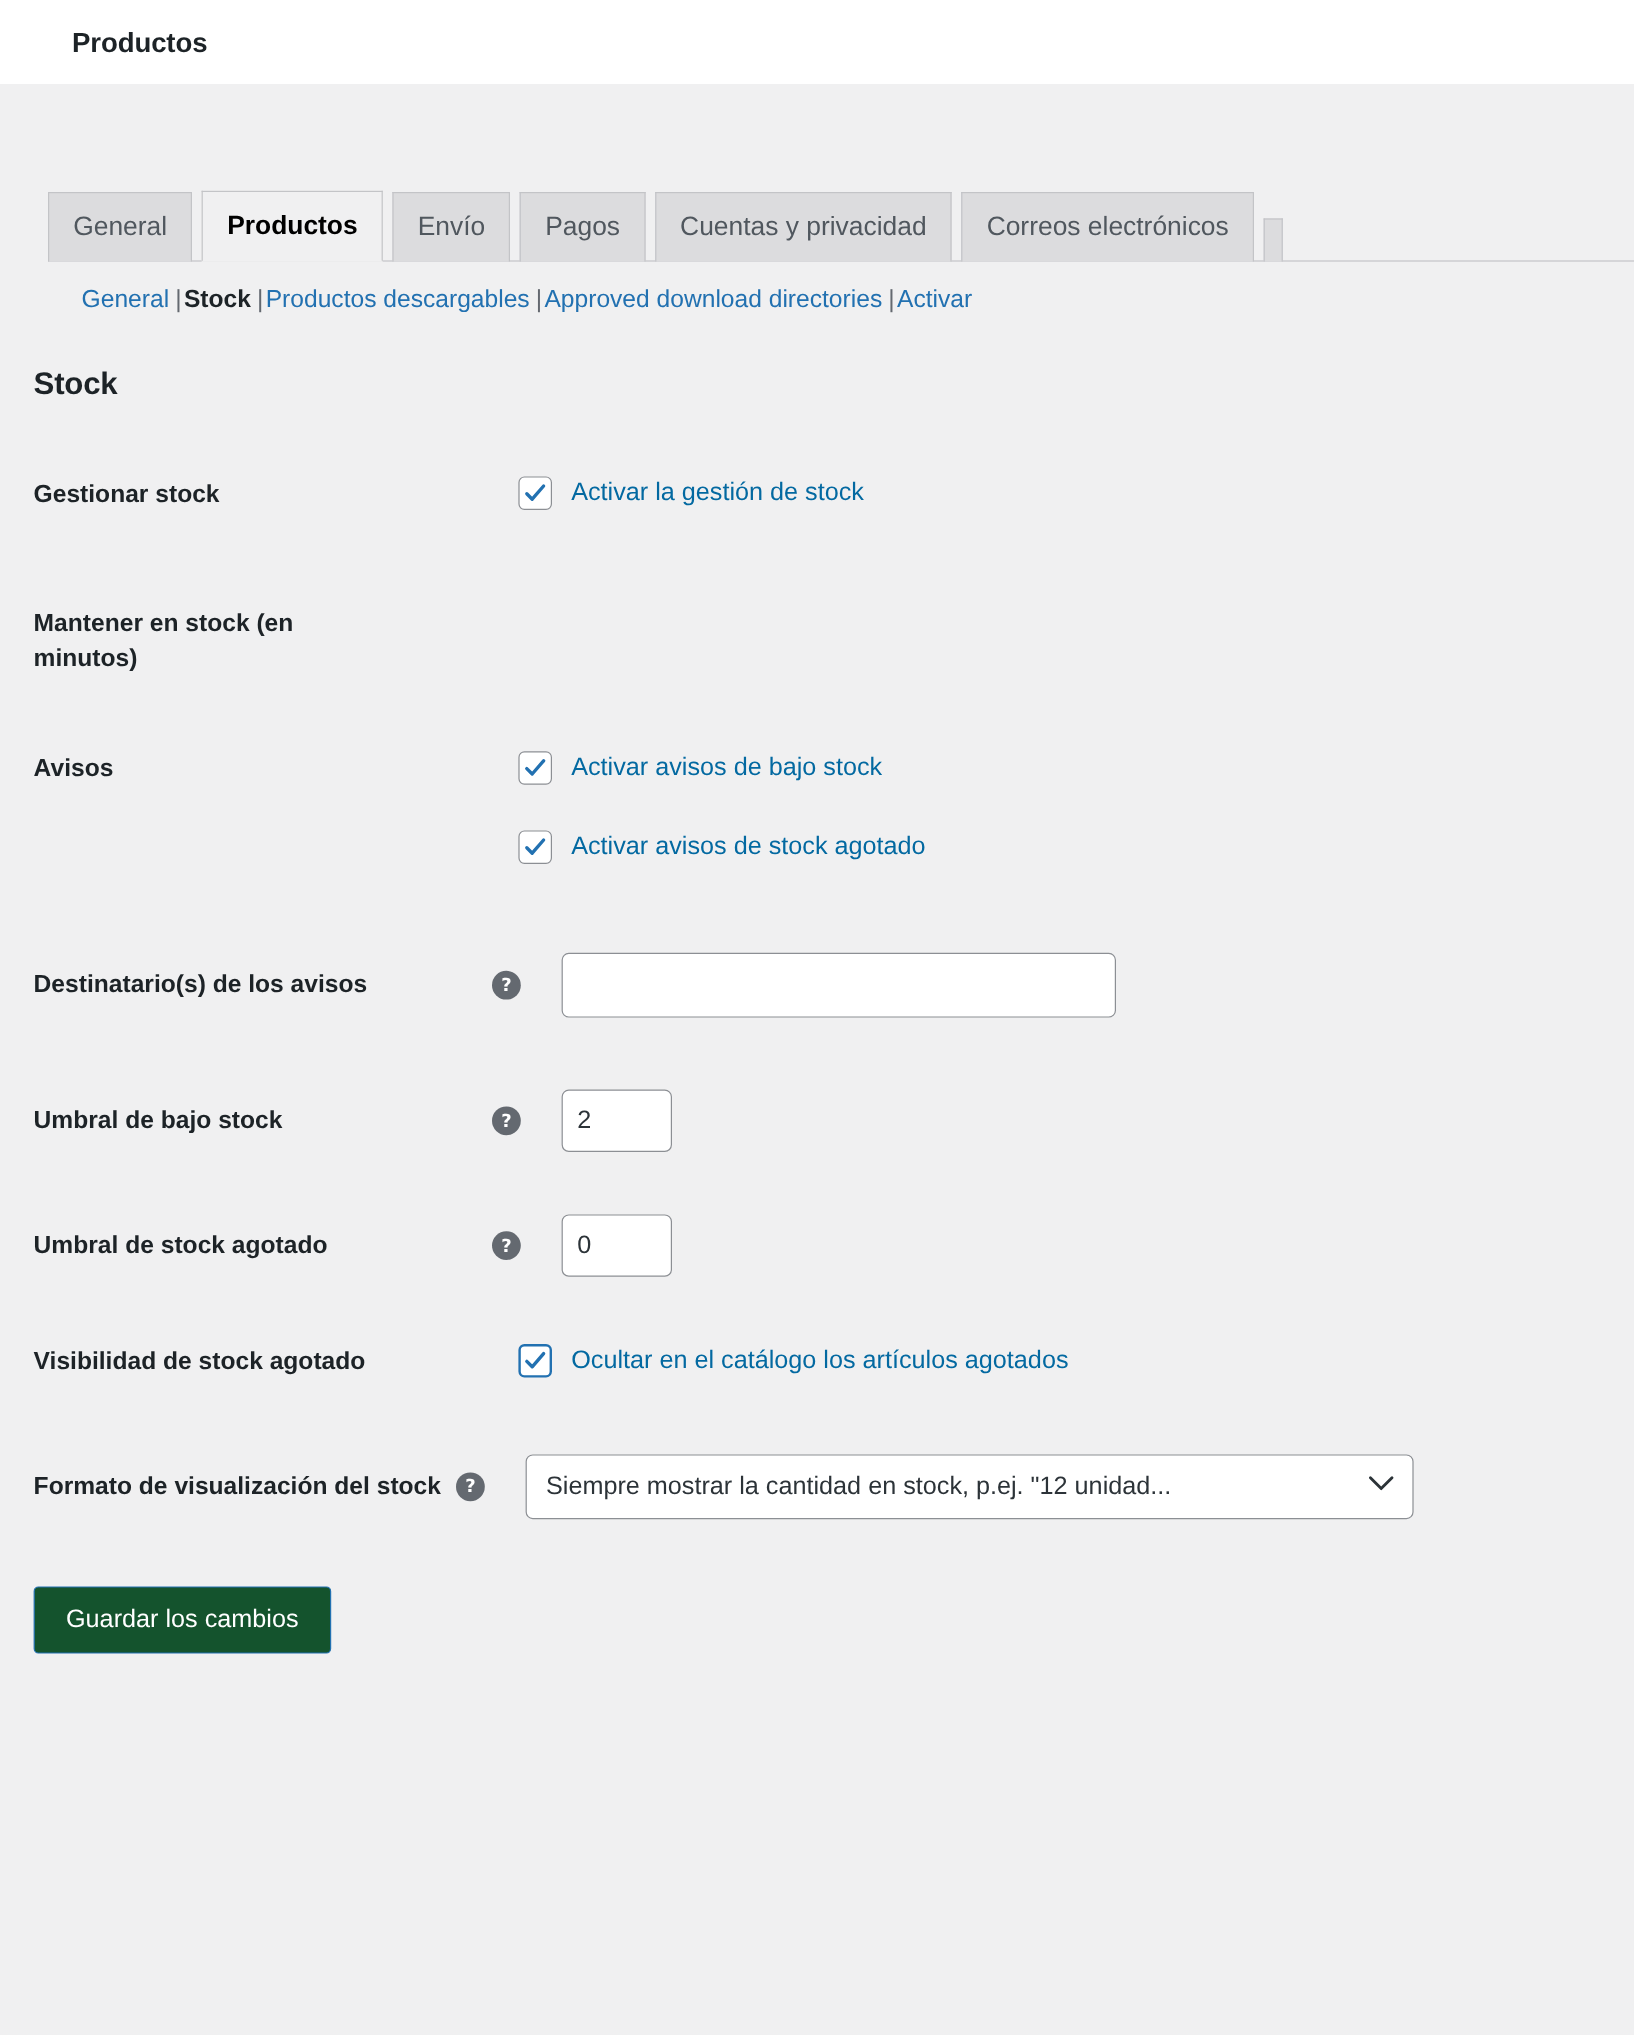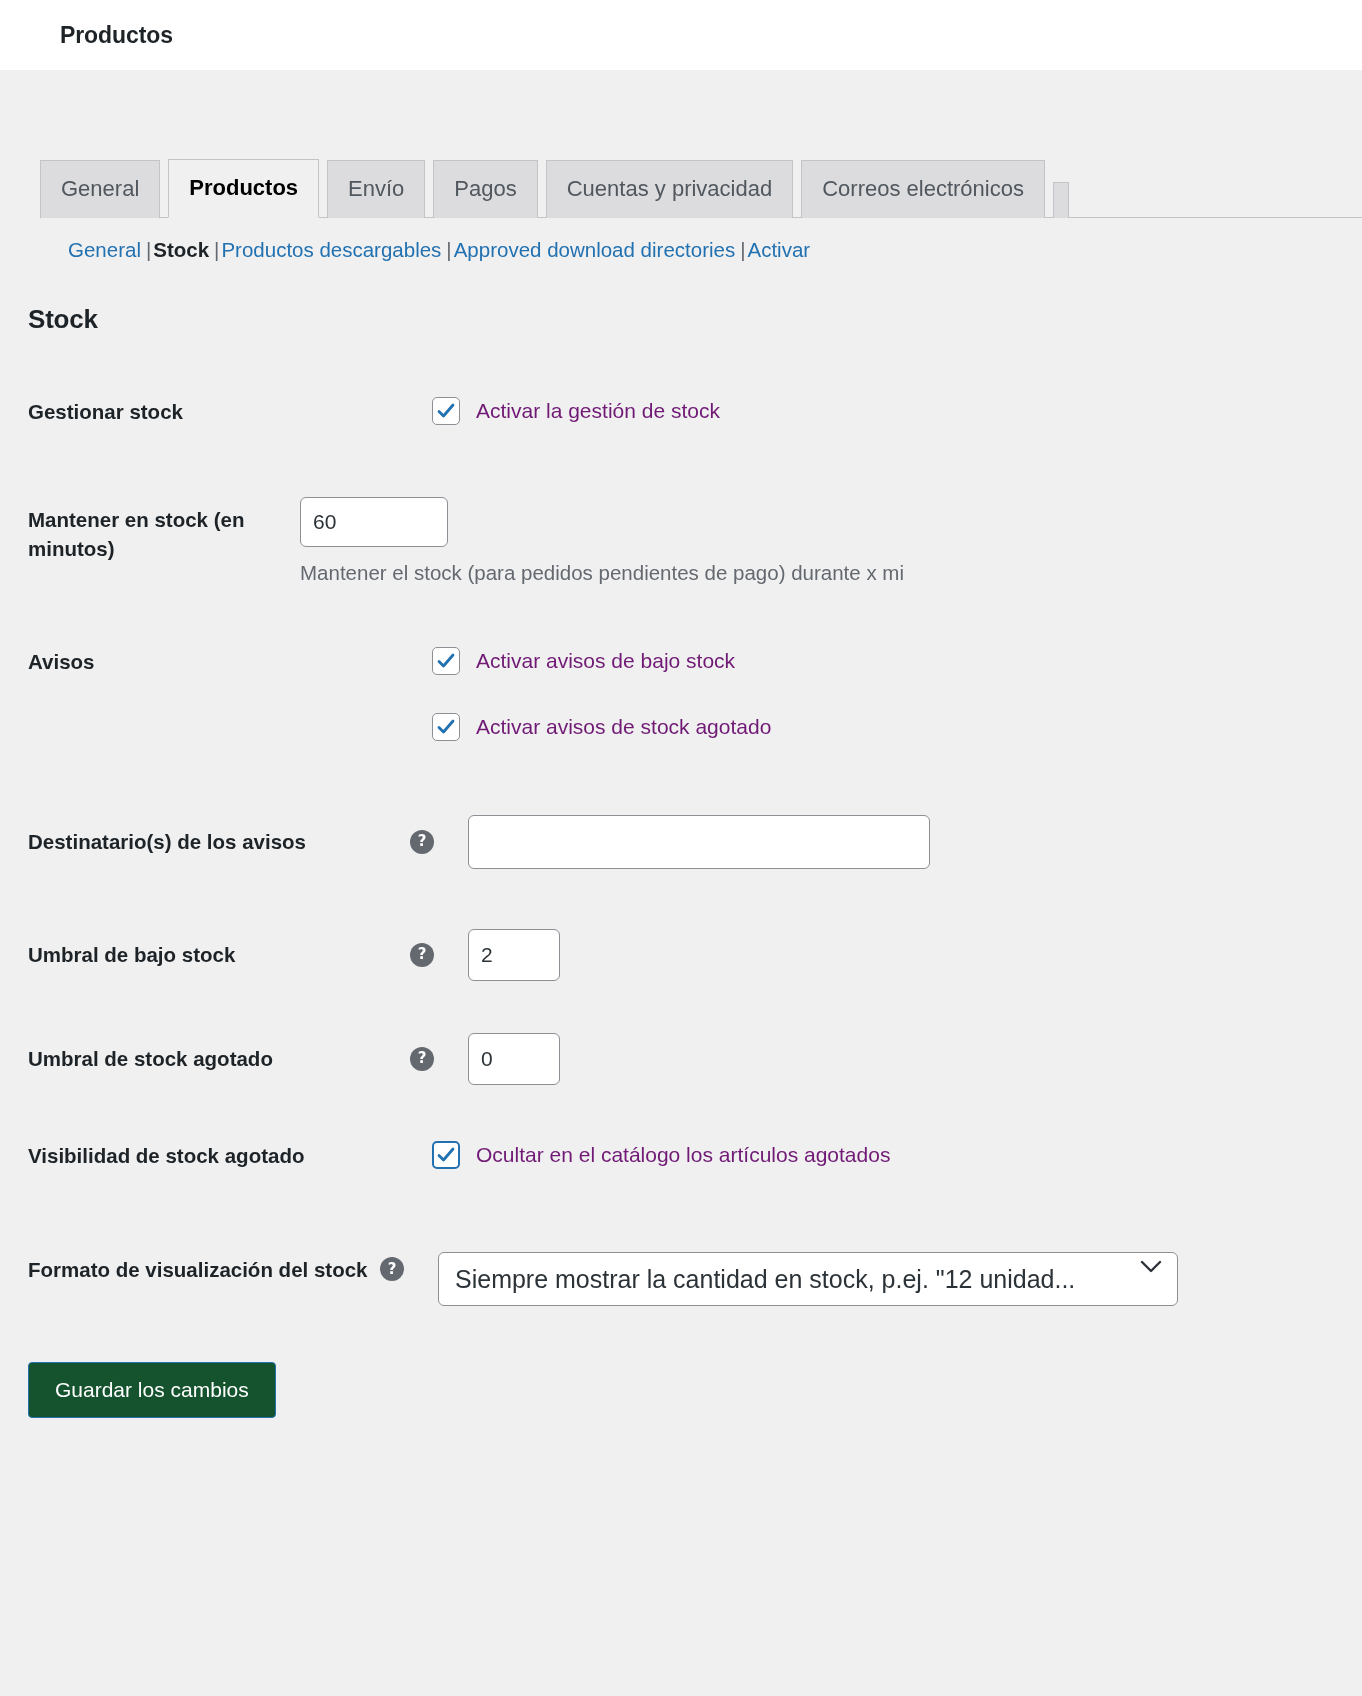--- a/index.html
+++ b/index.html
@@ -128,21 +128,21 @@
     background: #ffffff;
     position: relative;
     flex: 0 0 auto;
     box-shadow: 0 0 0 transparent;
   }
   .checkbox.focus { border: 2px solid #2271b1; }
   .checkbox svg { position: absolute; left: 50%; top: 50%; transform: translate(-50%,-50%); }
   .cb-label {
     margin-left: 16px;
     font-size: 21px;
-    color: #701a75;
+    color: #0369a1;
   }
 
   
   input.textbox {
     font-family: "Liberation Sans", sans-serif;
     font-size: 21px;
     color: #2c3338;
     background: #ffffff;
     border: 1px solid #8c8f94;
     border-radius: 6px;
@@ -152,31 +152,30 @@
   }
   .desc {
     font-size: 20.5px;
     color: #646970;
     white-space: nowrap;
     overflow: hidden;
   }
 
   select.selectbox {
     font-family: "Liberation Sans", sans-serif;
-    font-size: 25px;
+    font-size: 21px;
     color: #2c3338;
     background: #ffffff;
     border: 1px solid #8c8f94;
     border-radius: 6px;
     height: 54px;
     padding: 0 44px 0 16px;
     -webkit-appearance: none;
     appearance: none;
     outline: none;
-    margin-top: 20px;
   }
   .select-wrap { position: relative; display: inline-block; }
   .select-wrap .arrow {
     position: absolute;
     right: 16px; top: 50%;
     transform: translateY(-50%);
     pointer-events: none;
   }
 
   
@@ -230,24 +229,20 @@
               <path d="M3 10.5 L7.5 15 L17 4" fill="none" stroke="#2271b1" stroke-width="2.8" stroke-linecap="round" stroke-linejoin="round"></path>
             </svg>
           </span>
           <span class="cb-label">Activar la gestión de stock</span>
         </label>
       </div>
     </div>
 
     <div class="row" style="margin-top:70px;">
       <div class="th" style="padding-top:8px;max-width:300px;">Mantener en stock (en minutos)</div>
-      <div class="td">
-        <input class="textbox" style="width: 148px;" type="text" value="60">
-        <div class="desc" style="margin-top:14px;width:905px;">Mantener el stock (para pedidos pendientes de pago) durante x mi</div>
-      </div>
     </div>
 
     <div class="row" style="margin-top:62px;">
       <div class="th">Avisos</div>
       <div class="td">
         <label class="cb-line">
           <span class="checkbox">
             <svg width="20" height="20" viewBox="0 0 20 20">
               <path d="M3 10.5 L7.5 15 L17 4" fill="none" stroke="#2271b1" stroke-width="2.8" stroke-linecap="round" stroke-linejoin="round"></path>
             </svg>

